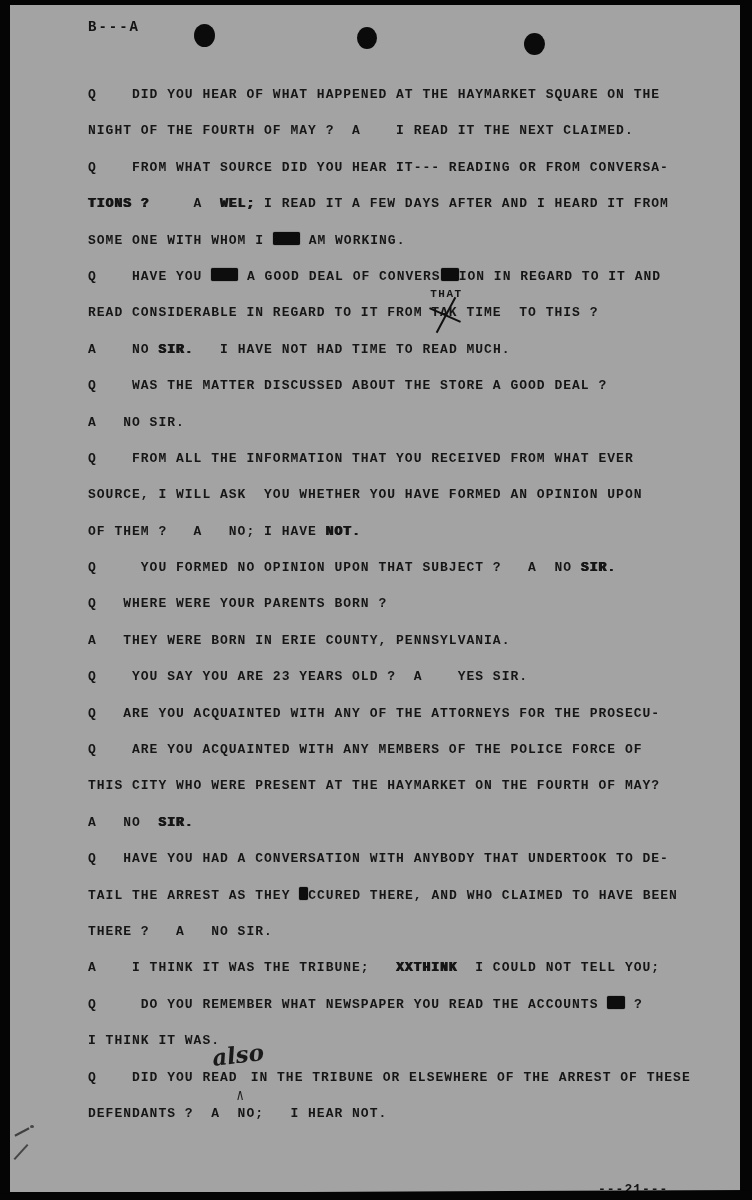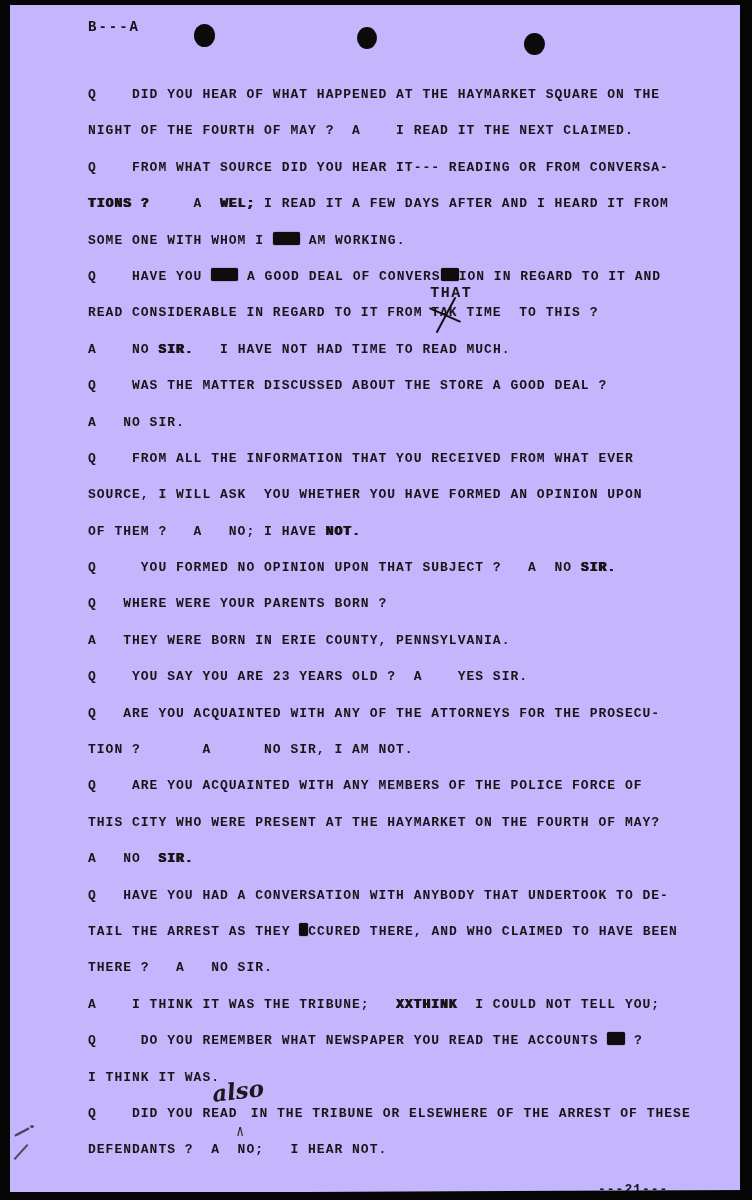--- a/index.html
+++ b/index.html
@@ -1,35 +1,35 @@
 <!DOCTYPE html>
 <html><head>
 <meta charset="utf-8">
 <style>
   html,body{margin:0;padding:0;background:#000;}
   .frame{position:relative;width:752px;height:1200px;background:#050505;overflow:hidden;
          font-family:"Liberation Mono","DejaVu Sans Mono",monospace;}
-  .page{position:absolute;left:10px;top:5px;width:730px;height:1187px;background:#c4b5fd;}
+  .page{position:absolute;left:10px;top:5px;width:730px;height:1187px;background:#a3a3a3;}
   .header-code{position:absolute;left:78px;top:14px;font-size:14px;font-weight:700;
                letter-spacing:2px;color:#141414;}
   .dot{position:absolute;background:#0b0b0b;border-radius:50%;}
   .dot1{left:184px;top:19px;width:21px;height:23px;}
   .dot2{left:347px;top:22px;width:20px;height:22px;}
   .dot3{left:514px;top:28px;width:21px;height:22px;}
   .transcript{position:absolute;left:78px;top:72px;width:640px;color:#161616;
               font-size:13px;font-weight:700;letter-spacing:1px;}
   .line{white-space:pre;line-height:36.4px;height:36.4px;}
   .ov{text-shadow:0.7px 0 0 currentColor,-0.4px 0 0 currentColor;}
   .redact{display:inline-block;background:#0d0d0d;height:13px;border-radius:2px;
           vertical-align:-1px;box-shadow:0 0 1px #000;}
   .xstrike{position:relative;display:inline-block;}
   .xl{position:absolute;left:-3px;top:50%;width:34px;height:0;border-top:2px solid #101010;}
   .xl.a{transform:rotate(24deg);transform-origin:center;}
   .xl.b{transform:rotate(-62deg);transform-origin:center;width:40px;left:-5px;}
-  .typed-above{position:absolute;left:-1px;top:-19px;font-size:15px;font-weight:700;
+  .typed-above{position:absolute;left:-1px;top:-19px;font-size:11px;font-weight:700;
                letter-spacing:1.5px;white-space:nowrap;}
   .ins{position:relative;display:inline-block;width:13px;height:10px;}
   .hand-word{position:absolute;left:-26px;top:-34px;font-family:"DejaVu Serif",serif;
              font-style:italic;font-weight:700;font-size:23px;letter-spacing:0;
              transform:rotate(-7deg);color:#1a1a1a;white-space:nowrap;}
   .hand-caret{position:absolute;left:-2px;top:6px;font-size:12px;font-weight:400;
               font-family:"DejaVu Sans",sans-serif;transform:scaleY(1.3);color:#222;}
   .page-number{position:absolute;left:588px;top:1167px;font-size:13px;font-weight:700;
                letter-spacing:1px;color:#161616;line-height:36.4px;}
   .scribble{position:absolute;background:transparent;}
@@ -60,21 +60,20 @@
         <div class="line"><span>Q    WAS THE MATTER DISCUSSED ABOUT THE STORE A GOOD DEAL ?</span></div>
         <div class="line"><span>A   NO SIR.</span></div>
         <div class="line"><span>Q    FROM ALL THE INFORMATION THAT YOU RECEIVED FROM WHAT EVER</span></div>
         <div class="line"><span>SOURCE, I WILL ASK  YOU WHETHER YOU HAVE FORMED AN OPINION UPON</span></div>
         <div class="line"><span>OF THEM ?   A   NO; I HAVE </span><span class="ov">NOT.</span></div>
         <div class="line"><span>Q     YOU FORMED NO OPINION UPON THAT SUBJECT ?   A  NO </span><span class="ov">SIR.</span></div>
         <div class="line"><span>Q   WHERE WERE YOUR PARENTS BORN ?</span></div>
         <div class="line"><span>A   THEY WERE BORN IN ERIE COUNTY, PENNSYLVANIA.</span></div>
         <div class="line"><span>Q    YOU SAY YOU ARE 23 YEARS OLD ?  A    YES SIR.</span></div>
         <div class="line"><span>Q   ARE YOU ACQUAINTED WITH ANY OF THE ATTORNEYS FOR THE PROSECU-</span></div>
-        <div class="line"><span>TION ?       A      NO SIR, I AM NOT.</span></div>
         <div class="line"><span>Q    ARE YOU ACQUAINTED WITH ANY MEMBERS OF THE POLICE FORCE OF</span></div>
         <div class="line"><span>THIS CITY WHO WERE PRESENT AT THE HAYMARKET ON THE FOURTH OF MAY?</span></div>
         <div class="line"><span>A   NO  </span><span class="ov">SIR.</span></div>
         <div class="line"><span>Q   HAVE YOU HAD A CONVERSATION WITH ANYBODY THAT UNDERTOOK TO DE-</span></div>
         <div class="line"><span>TAIL THE ARREST AS THEY </span><span class="redact" style="width: 9px;"></span><span>CCURED THERE, AND WHO CLAIMED TO HAVE BEEN</span></div>
         <div class="line"><span>THERE ?   A   NO SIR.</span></div>
         <div class="line"><span>A    I THINK IT WAS THE TRIBUNE;   </span><span class="ov">XXTHINK</span><span>  I COULD NOT TELL YOU;</span></div>
         <div class="line"><span>Q     DO YOU REMEMBER WHAT NEWSPAPER YOU READ THE ACCOUNTS </span><span class="redact" style="width: 18px;"></span><span> ?</span></div>
         <div class="line"><span>I THINK IT WAS.</span></div>
         <div class="line"><span>Q    DID YOU READ</span><span class="ins"><span class="hand-word">also</span><span class="hand-caret">∧</span></span><span>IN THE TRIBUNE OR ELSEWHERE OF THE ARREST OF THESE</span></div>

